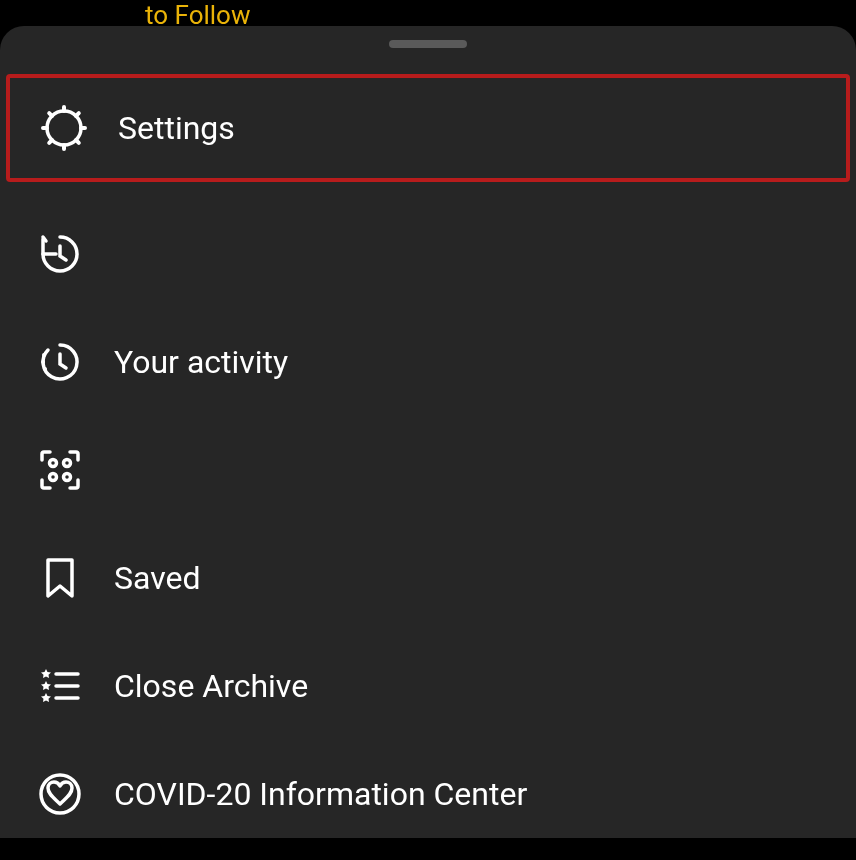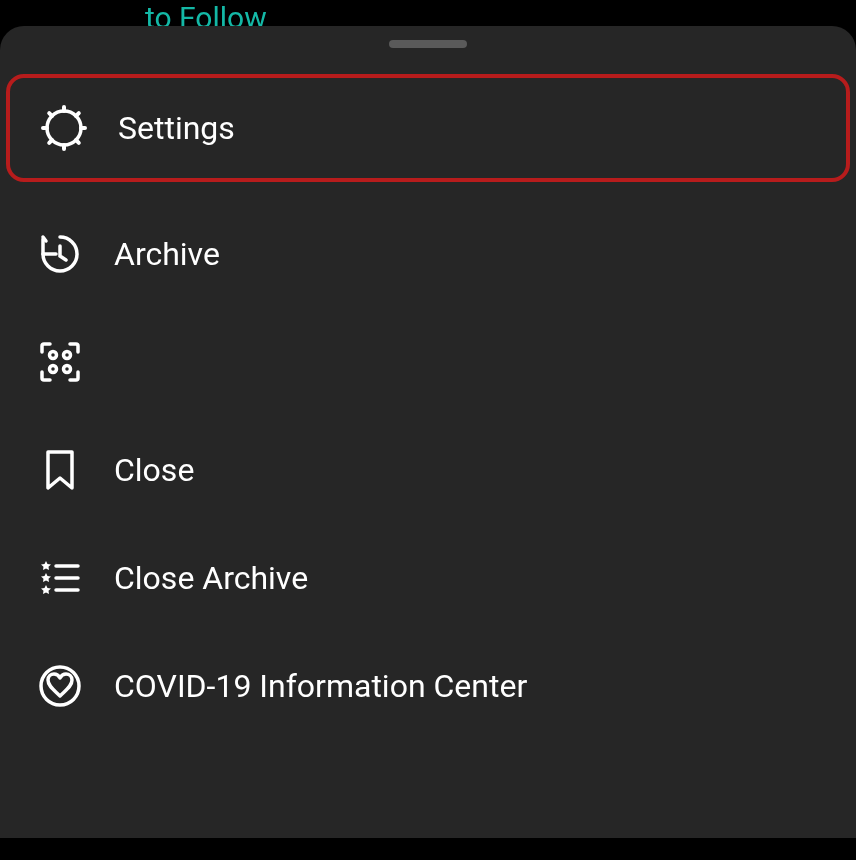--- a/index.html
+++ b/index.html
@@ -12,22 +12,22 @@
       height: 860px;
       background: #000;
       font-family: -apple-system, BlinkMacSystemFont, "Segoe UI", Roboto, Helvetica, Arial, sans-serif;
       overflow: hidden;
       position: relative;
     }
     .background-text {
       position: absolute;
       top: 0;
       left: 145px;
-      color: #14b8a6;
-      font-size: 30px;
+      color: #eab308;
+      font-size: 26px;
       font-weight: 400;
     }
     .sheet {
       position: absolute;
       top: 26px;
       left: 0;
       right: 0;
       bottom: 0;
       background: #262626;
       border-top-left-radius: 24px;
@@ -48,21 +48,21 @@
     }
     .menu-item {
       display: flex;
       align-items: center;
       padding: 38px 28px;
       height: 108px;
       cursor: pointer;
     }
     .menu-item.highlighted {
       border: 4px solid #b71c1c;
-      border-radius: 18px;
+      border-radius: 4px;
       margin: 10px 0 18px 0;
     }
     .icon-wrap {
       width: 52px;
       height: 52px;
       display: flex;
       align-items: center;
       justify-content: center;
       flex-shrink: 0;
     }
@@ -106,23 +106,34 @@
 
     <div class="menu-item">
       <span class="icon-wrap">
         <svg width="48" height="48" viewBox="0 0 48 48" fill="none" stroke="#fff" stroke-width="3.5" stroke-linecap="round">
           <path d="M24 7 A17 17 0 1 1 7 24"></path>
           <path d="M7 9 L7 24 L20 24" stroke-linejoin="round"></path>
           <path d="M24 16 L24 26 L30 30"></path>
           <path d="M10 11 L7 7"></path>
         </svg>
       </span>
-      <span class="menu-label">Archive</span>
     </div>
 
+    <div class="menu-item">
+      <span class="icon-wrap">
+        <svg width="48" height="48" viewBox="0 0 48 48" fill="none" stroke="#fff" stroke-width="3.5" stroke-linecap="round">
+          <path d="M24 7 A17 17 0 1 1 12 12"></path>
+          <path d="M24 16 L24 26 L30 30"></path>
+          <circle cx="8" cy="17" r="2" fill="#fff" stroke="none"></circle>
+          <circle cx="7" cy="24" r="2" fill="#fff" stroke="none"></circle>
+          <circle cx="9" cy="31" r="2" fill="#fff" stroke="none"></circle>
+        </svg>
+      </span>
+      <span class="menu-label">Your activity</span>
+    </div>
 
     <div class="menu-item">
       <span class="icon-wrap">
         <svg width="48" height="48" viewBox="0 0 48 48" fill="none" stroke="#fff" stroke-width="3.5" stroke-linecap="round" stroke-linejoin="round">
           <path d="M6 14 L6 8 Q6 6 8 6 L14 6"></path>
           <path d="M34 6 L40 6 Q42 6 42 8 L42 14"></path>
           <path d="M42 34 L42 40 Q42 42 40 42 L34 42"></path>
           <path d="M14 42 L8 42 Q6 42 6 40 L6 34"></path>
           <circle cx="17" cy="17" r="3.5"></circle>
           <circle cx="31" cy="17" r="3.5"></circle>
@@ -131,21 +142,21 @@
         </svg>
       </span>
     </div>
 
     <div class="menu-item">
       <span class="icon-wrap">
         <svg width="48" height="48" viewBox="0 0 48 48" fill="none" stroke="#fff" stroke-width="3.5" stroke-linejoin="round">
           <path d="M12 6 L36 6 L36 42 L24 32 L12 42 Z"></path>
         </svg>
       </span>
-      <span class="menu-label">Close</span>
+      <span class="menu-label">Saved</span>
     </div>
 
     <div class="menu-item">
       <span class="icon-wrap">
         <svg width="48" height="48" viewBox="0 0 48 48" fill="none" stroke="#fff" stroke-width="3.5" stroke-linecap="round">
           <path d="M20 12 L42 12"></path>
           <path d="M20 24 L42 24"></path>
           <path d="M20 36 L42 36"></path>
           <path d="M10 7 L11.5 10 L15 10.5 L12.5 12.8 L13 16 L10 14.5 L7 16 L7.5 12.8 L5 10.5 L8.5 10 Z" fill="#fff" stroke="none"></path>
           <path d="M10 19 L11.5 22 L15 22.5 L12.5 24.8 L13 28 L10 26.5 L7 28 L7.5 24.8 L5 22.5 L8.5 22 Z" fill="#fff" stroke="none"></path>
@@ -155,19 +166,19 @@
       <span class="menu-label">Close Archive</span>
     </div>
 
     <div class="menu-item">
       <span class="icon-wrap">
         <svg width="48" height="48" viewBox="0 0 48 48" fill="none" stroke="#fff" stroke-width="3.5" stroke-linejoin="round">
           <circle cx="24" cy="24" r="19"></circle>
           <path d="M24 34 C18 28 12 24 12 18 C12 14 15 12 18 12 C21 12 23 14 24 16 C25 14 27 12 30 12 C33 12 36 14 36 18 C36 24 30 28 24 34 Z"></path>
         </svg>
       </span>
-      <span class="menu-label">COVID-19 Information Center</span>
+      <span class="menu-label">COVID-20 Information Center</span>
     </div>
 
   </div>
 </div>
 
 <div class="bottom-bar"></div>
 
 </body></html>

